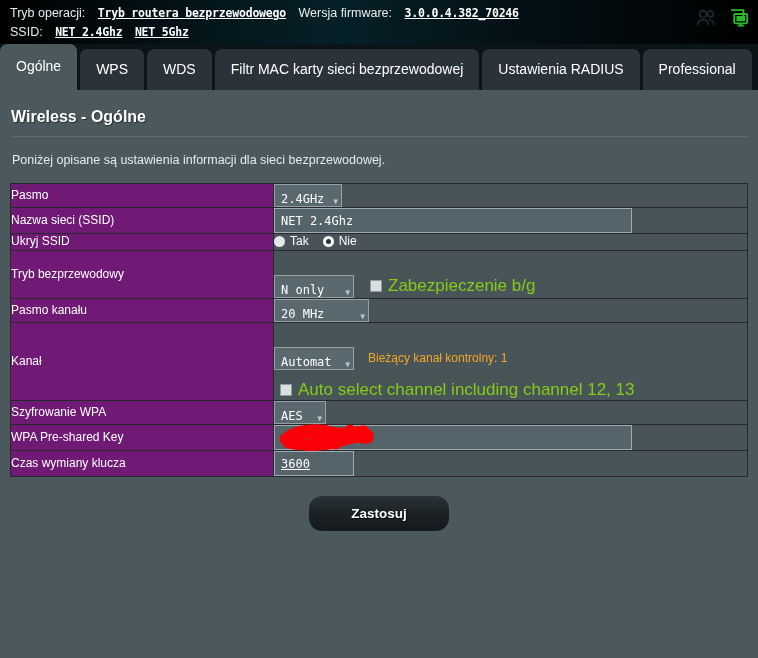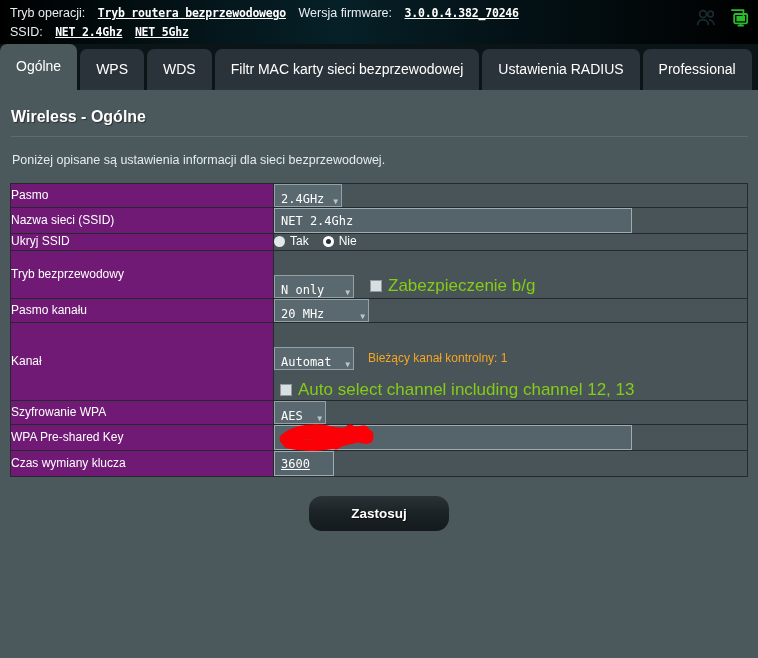--- a/index.html
+++ b/index.html
@@ -167,21 +167,21 @@
     background: #54646a;
     border: 1px solid #9fadb1;
     color: #ffffff;
     font-family: "DejaVu Sans Mono", monospace;
     font-size: 12px;
     padding: 0 6px;
     box-sizing: border-box;
     vertical-align: middle;
   }
   .txt.wide { width: 358px; }
-  .txt.small { width: 60px; text-decoration: underline; }
+  .txt.small { width: 80px; text-decoration: underline; }
 
   .radio-group { display: inline-flex; align-items: flex-start; gap: 14px; }
   .radio-item { display: inline-flex; align-items: center; gap: 5px; cursor: pointer; font-size: 12px; }
   .radio {
     width: 11px; height: 11px;
     border-radius: 50%;
     background: #e2e7e8;
     display: inline-block;
     position: relative;
     box-sizing: border-box;

